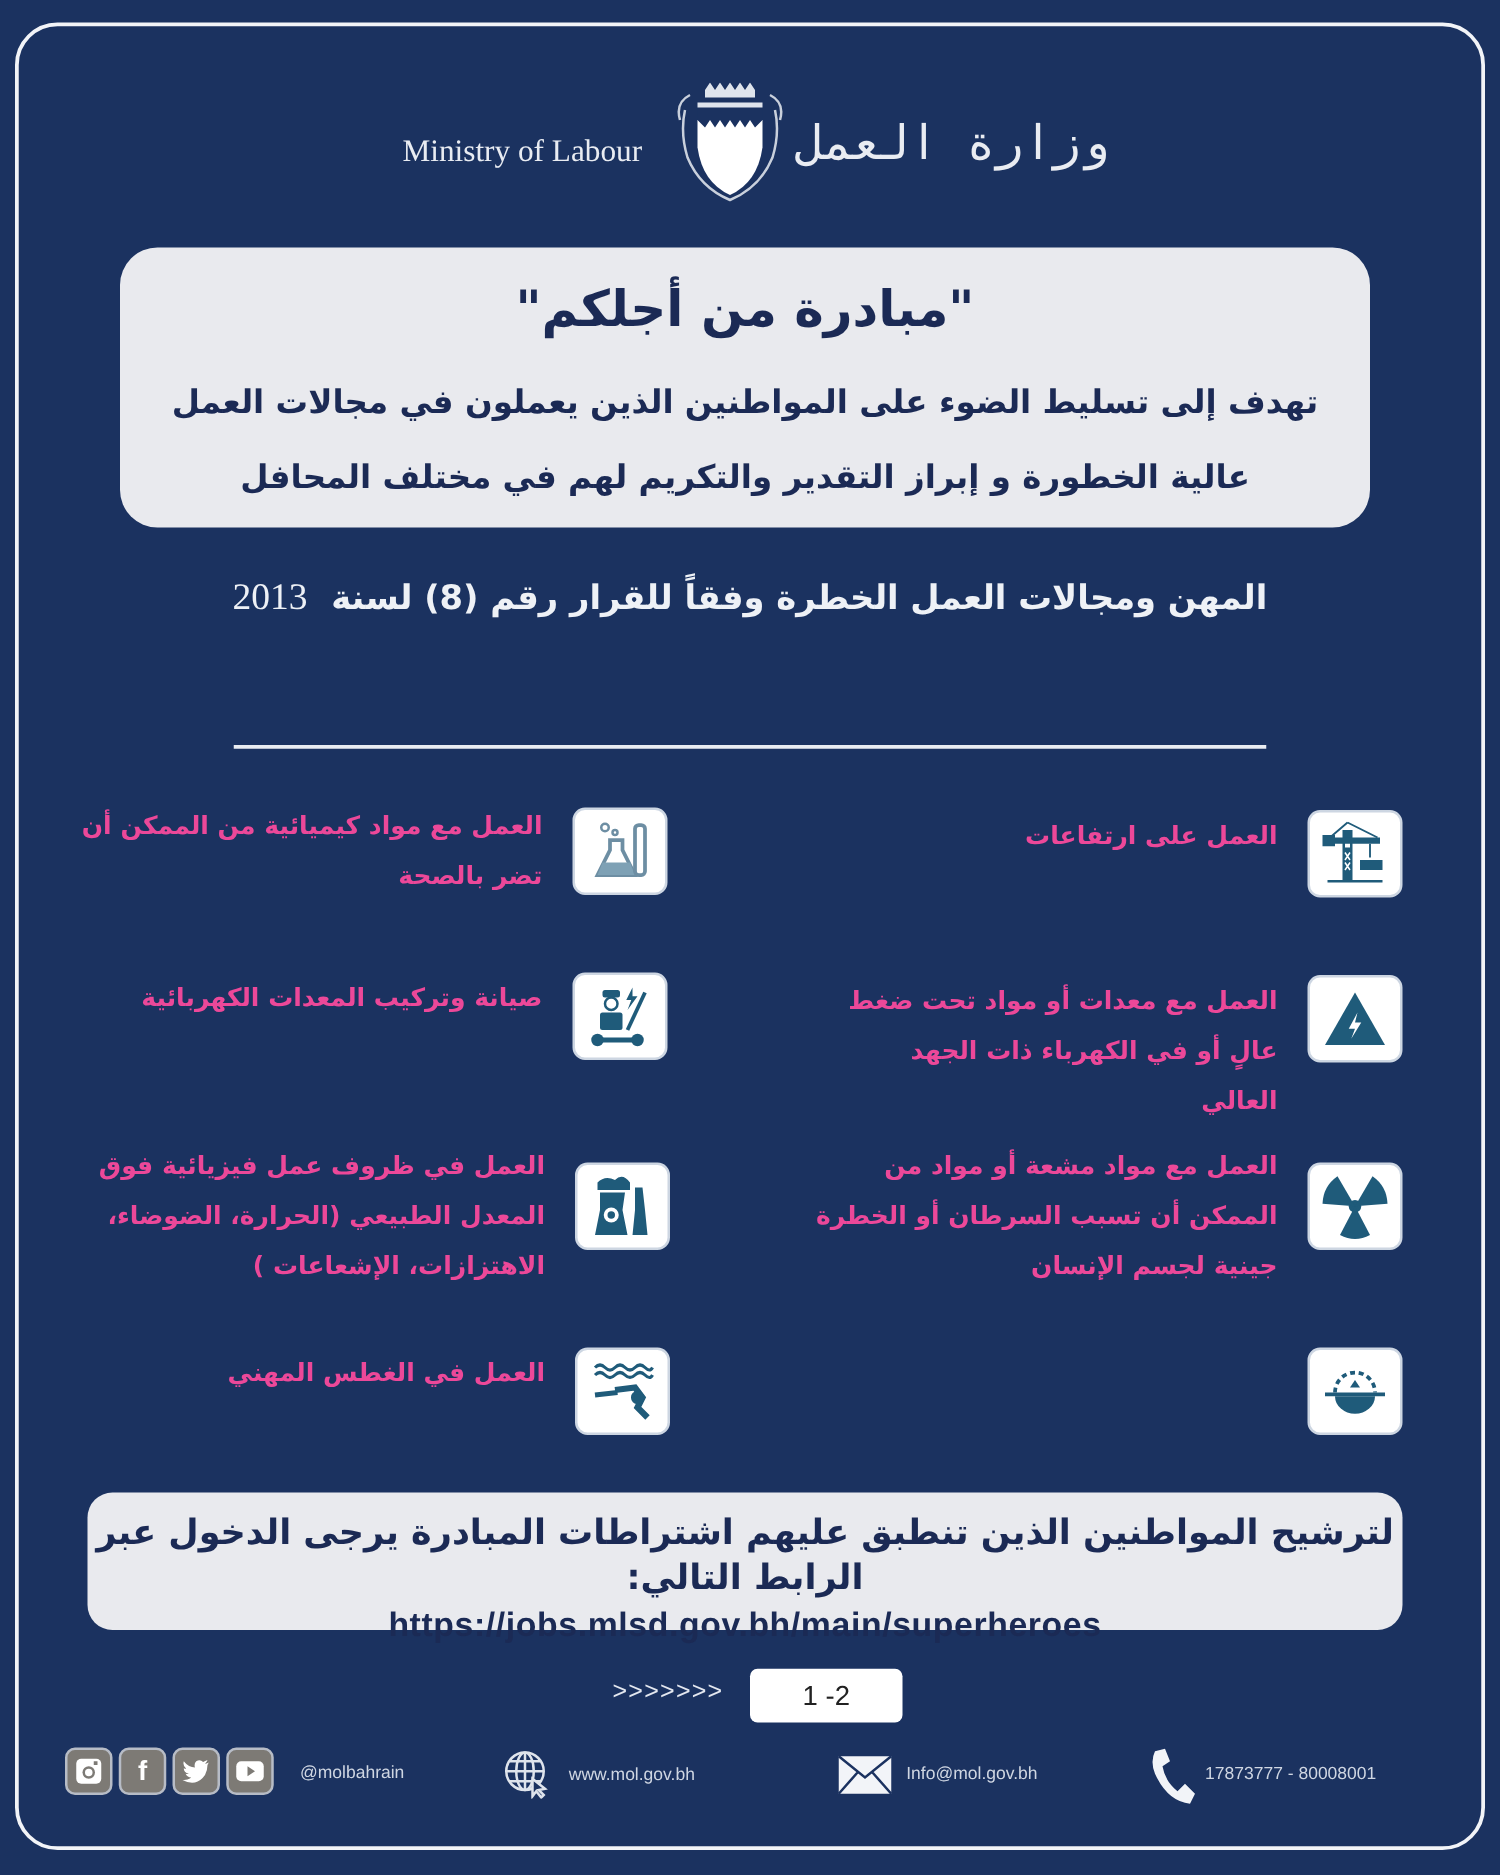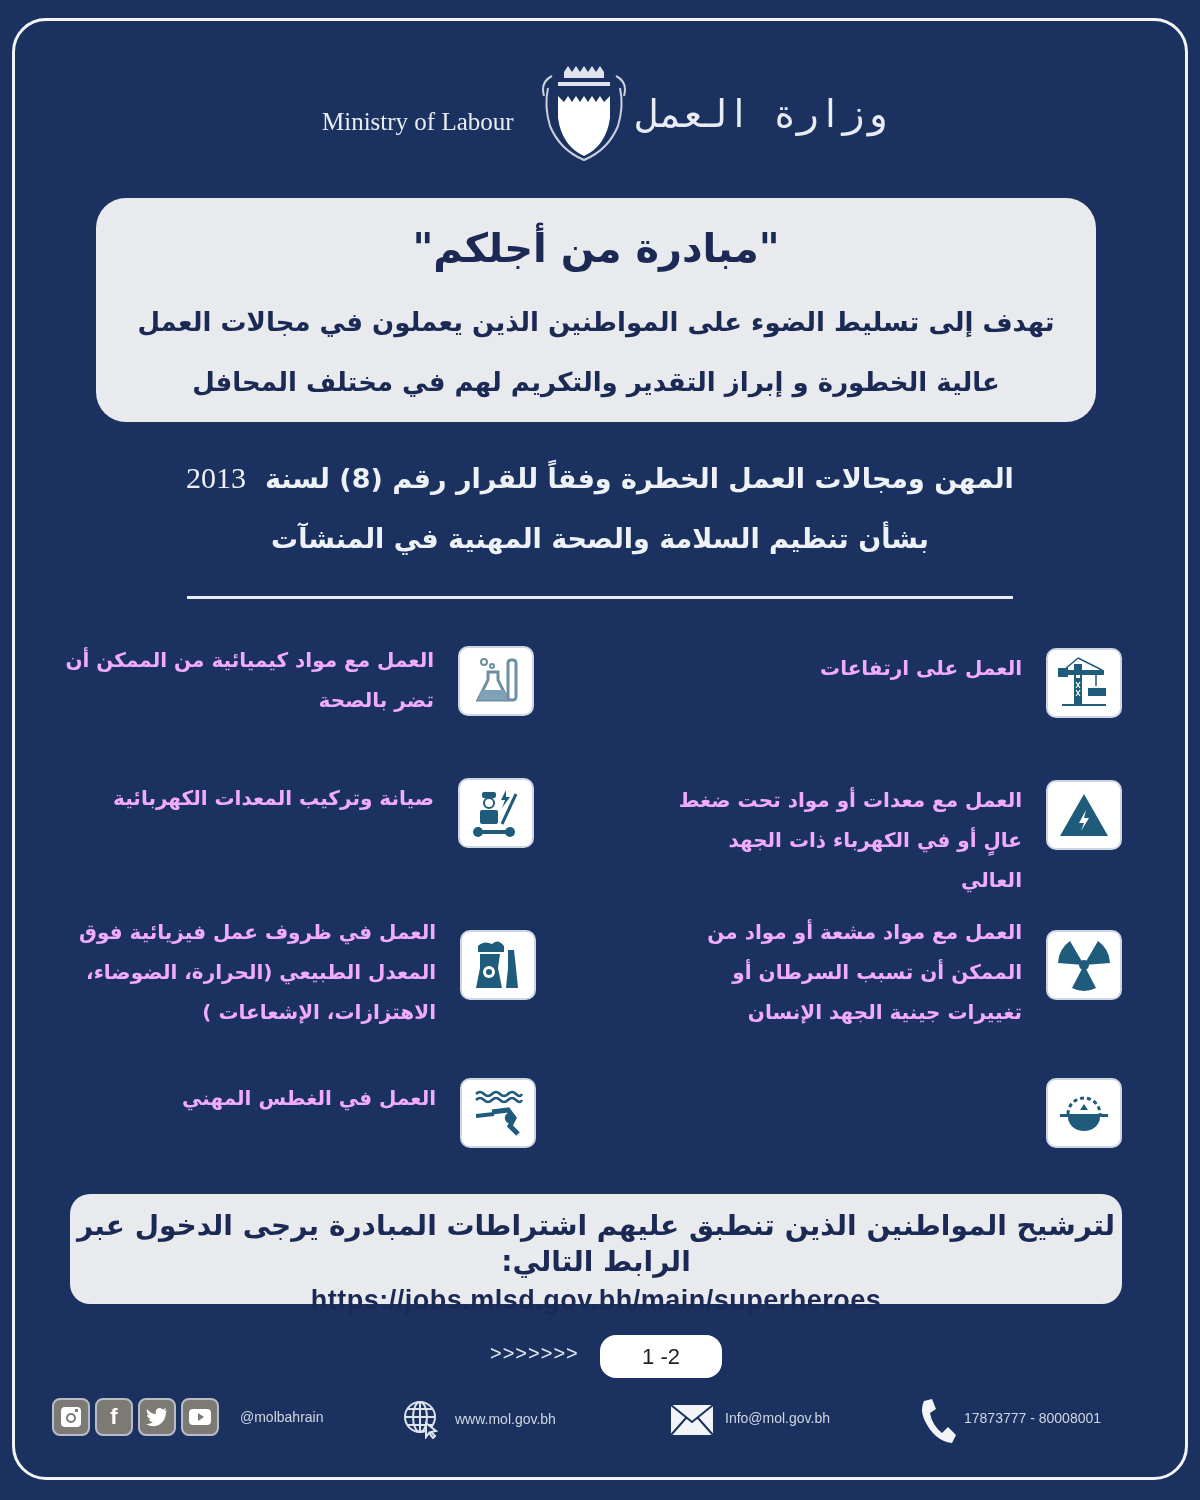--- a/index.html
+++ b/index.html
@@ -41,32 +41,32 @@
   .divider { position: absolute; left: 187px; top: 596px; width: 826px; height: 3px; background: #e9ecf2; }
   
   .item { position: absolute; direction: rtl; display: flex; align-items: flex-start; }
   .icon-box {
     width: 76px; height: 70px; background: #ffffff; border-radius: 10px;
     display: flex; align-items: center; justify-content: center; flex: 0 0 auto;
     border: 2px solid #cdd6e2;
   }
   .icon-box svg { width: 56px; height: 54px; }
   .item-text {
-    color: #f0abfc; font-size: 20px; font-weight: bold; line-height: 40px;
+    color: #ec4899; font-size: 20px; font-weight: bold; line-height: 40px;
     margin-right: 24px; text-align: right;
   }
   
   .cta { left: 70px; top: 1194px; width: 1052px; height: 110px; border-radius: 20px; }
   .cta .t1 { font-size: 28px; font-weight: bold; margin-top: 14px; line-height: 36px; }
   .cta .t2 { font-family: "Liberation Sans", sans-serif; font-size: 27px; font-weight: bold; line-height: 40px; direction: ltr; letter-spacing: 0.5px; }
   
   .arrows { position: absolute; left: 490px; top: 1342px; color: #e4e8f0; font-size: 20px; letter-spacing: 1px; font-family: "Liberation Sans", sans-serif; }
   .page-box {
     position: absolute; left: 600px; top: 1335px; width: 122px; height: 43px;
-    background: #ffffff; border-radius: 16px; color: #222; font-size: 22px;
+    background: #ffffff; border-radius: 6px; color: #222; font-size: 22px;
     text-align: center; line-height: 43px; font-family: "Liberation Sans", sans-serif;
   }
   
   .footer { position: absolute; left: 0; top: 1395px; width: 1200px; height: 50px; color: #cfd6e2; font-family: "Liberation Sans", sans-serif; font-size: 14px; }
   .social { position: absolute; left: 52px; top: 3px; display: flex; gap: 5px; }
   .soc {
     width: 38px; height: 38px; border-radius: 8px; background: #7d7a75; border: 2px solid #b7bcc6;
     display: flex; align-items: center; justify-content: center; color: #fff; font-weight: bold; font-size: 22px;
   }
   .handle { position: absolute; left: 240px; top: 14px; }
@@ -106,21 +106,20 @@
     <div class="title">"مبادرة من أجلكم"</div>
     <div class="line line1">تهدف إلى تسليط الضوء على المواطنين الذين يعملون في مجالات العمل</div>
     <div class="line">عالية الخطورة و إبراز التقدير والتكريم لهم في مختلف المحافل</div>
   </div>
 
   <div class="decree">
     <div class="l1">
       <span>المهن ومجالات العمل الخطرة وفقاً للقرار رقم (8) لسنة</span>
       &nbsp;<span class="yr">2013</span>
     </div>
-    <div class="l2">بشأن تنظيم السلامة والصحة المهنية في المنشآت</div>
   </div>
   <div class="divider"></div>
 
   <div class="item" style="right:78px; top:648px; width:480px;">
     <div class="icon-box">
       <svg viewBox="0 0 56 54" fill="#1f5b7a">
         <rect x="18" y="8" width="8" height="40"></rect>
           <rect x="20" y="18" width="4" height="4" fill="#fff"></rect>
         <path d="M20 26 L24 32 M24 26 L20 32 M20 34 L24 40 M24 34 L20 40" stroke="#fff" stroke-width="1.2"></path>
         <rect x="4" y="14" width="44" height="5"></rect>
@@ -146,21 +145,21 @@
 
   <div class="item" style="right:78px; top:912px; width:480px;">
     <div class="icon-box" style="margin-top:18px;">
       <svg viewBox="0 0 56 54" fill="#1f5b7a">
         <circle cx="28" cy="27" r="5"></circle>
         <path d="M28 27 L14 3 A28 28 0 0 0 2 25Z"></path>
           <path d="M28 27 L42 3 A28 28 0 0 1 54 25Z"></path>
         <path d="M28 27 L16 50 A26 26 0 0 0 40 50Z"></path>
       </svg>
     </div>
-    <div class="item-text" style="width:370px;">العمل مع مواد مشعة أو مواد من الممكن أن تسبب السرطان أو تغييرات جينية الجهد الإنسان</div>
+    <div class="item-text" style="width:370px;">العمل مع مواد مشعة أو مواد من الممكن أن تسبب السرطان أو الخطرة جينية لجسم الإنسان</div>
   </div>
 
   <div class="item" style="right:78px; top:1078px; width:480px;">
     <div class="icon-box">
       <svg viewBox="0 0 56 54" fill="#1f5b7a">
         <path d="M12 28 A16 16 0 0 1 44 28" fill="none" stroke="#1f5b7a" stroke-width="3" stroke-dasharray="4 3"></path>
         <path d="M24 24 L28 18 L32 24Z"></path>
         <rect x="4" y="28" width="48" height="3"></rect>
         <path d="M12 31 L44 31 A16 14 0 0 1 12 31Z"></path>
       </svg>

